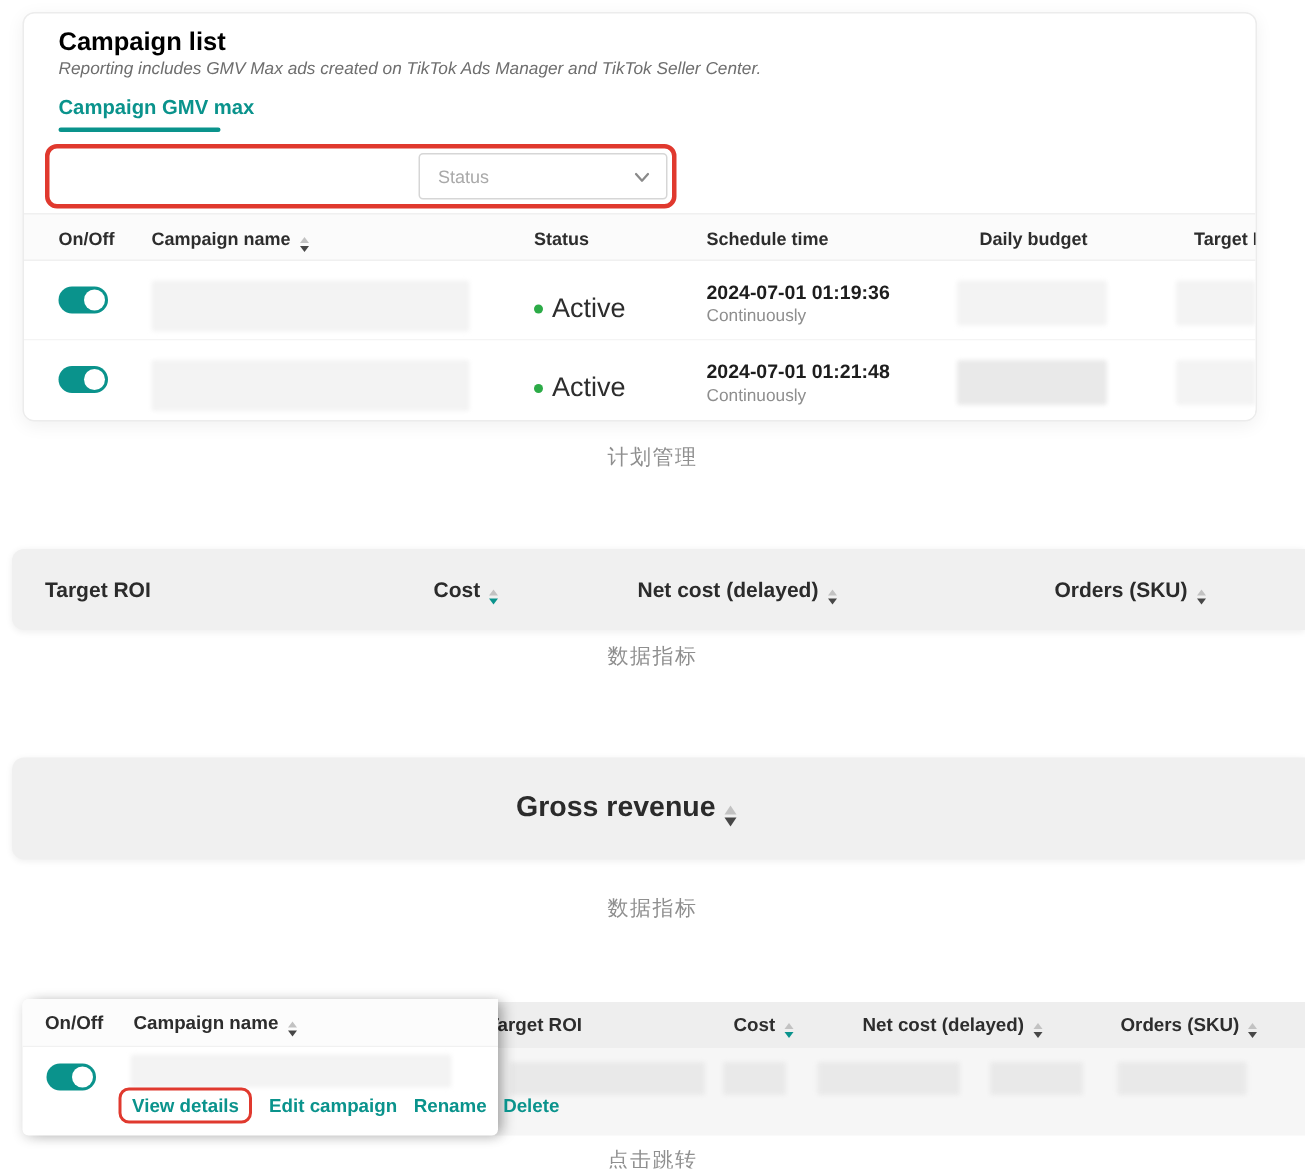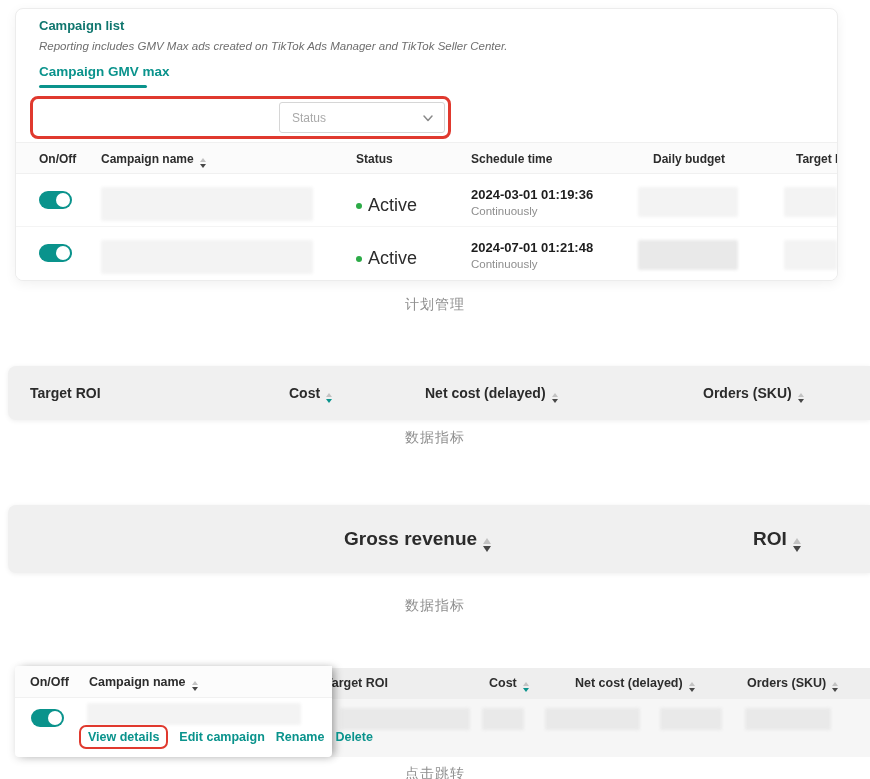--- a/index.html
+++ b/index.html
@@ -9,21 +9,21 @@
     font-family:"Liberation Sans", sans-serif; color:#1f1f1f;
   }
   .abs { position:absolute; }
 
   
   .card1 {
     position:absolute; left:15px; top:8px; width:823px; height:273px;
     background:#fff; border:1px solid #ececec; border-radius:8px;
     box-shadow:0 3px 12px rgba(0,0,0,.06); overflow:hidden;
   }
-  .c1-title  { left:23px; top:9px;  font-size:13px; font-weight:bold; color:#0f766e; }
+  .c1-title  { left:23px; top:9px;  font-size:17px; font-weight:bold; color:#000000; }
   .c1-sub    { left:23px; top:31px; font-size:11.5px; color:#6e6e6e;font-style:italic; }
   .c1-tab    { left:23px; top:55px; font-size:13.5px; font-weight:bold; color:#0a938c; cursor:pointer; }
   .c1-tabline{ left:23px; top:76px; width:108px; height:3px; background:#0a938c; border-radius:2px; }
 
   .red-box { border:3px solid #e0392e; border-radius:8px; background:transparent; pointer-events:none; }
   .red-box1 { left:14px; top:87px; width:421px; height:43px; }
 
   .search-box {
     left:23px; top:93px; width:230px; height:31px;
     border:1px solid #d6d6d6; border-radius:3px; background:#fff;
@@ -146,21 +146,21 @@
 
   <div class="abs t1-row row1">
     <div class="toggle" style="left:23px; top:17px;">
         <span class="knob"></span>
       </div>
     <div class="blur-block" style="left:85px; top:13px; width:212px; height:34px;"></div>
     <div class="status-wrap" style="left:340px; top:21px;">
       <span class="dot"></span>
       <span class="status-txt">Active</span>
     </div>
-    <div class="sched-1" style="left:455px; top:13px;">2024-03-01 01:19:36</div>
+    <div class="sched-1" style="left:455px; top:13px;">2024-07-01 01:19:36</div>
     <div class="sched-2" style="left:455px; top:31px;">Continuously</div>
     <div class="blur-block" style="left:622px; top:13px; width:100px; height:30px;"></div>
     <div class="blur-block" style="left:768px; top:13px; width:53px; height:30px;"></div>
   </div>
 
   <div class="abs t1-row row2">
     <div class="toggle" style="left:23px; top:17px;">
         <span class="knob"></span>
       </div>
     <div class="blur-block" style="left:85px; top:13px; width:212px; height:34px;"></div>
@@ -193,24 +193,20 @@
       </span></div>
 </div>
 
 <div class="caption" style="top:429px;">数据指标</div>
 
 <div class="strip strip2">
   <div class="cell" style="left:336px;"><span>Gross revenue</span><span class="sort sort-lg">
         <i class="up"></i>
         <i class="dn"></i>
       </span></div>
-  <div class="cell" style="left:745px;"><span>ROI</span><span class="sort sort-lg">
-        <i class="up"></i>
-        <i class="dn"></i>
-      </span></div>
 </div>
 
 <div class="caption" style="top:597px;">数据指标</div>
 
 <div class="s4-bg">
   <div class="s4-bg-header">
     <div class="cell" style="left:-5px;">Target ROI</div>
     <div class="cell" style="left:159px;"><span>Cost</span><span class="sort desc">
           <i class="up"></i>
           <i class="dn"></i>

